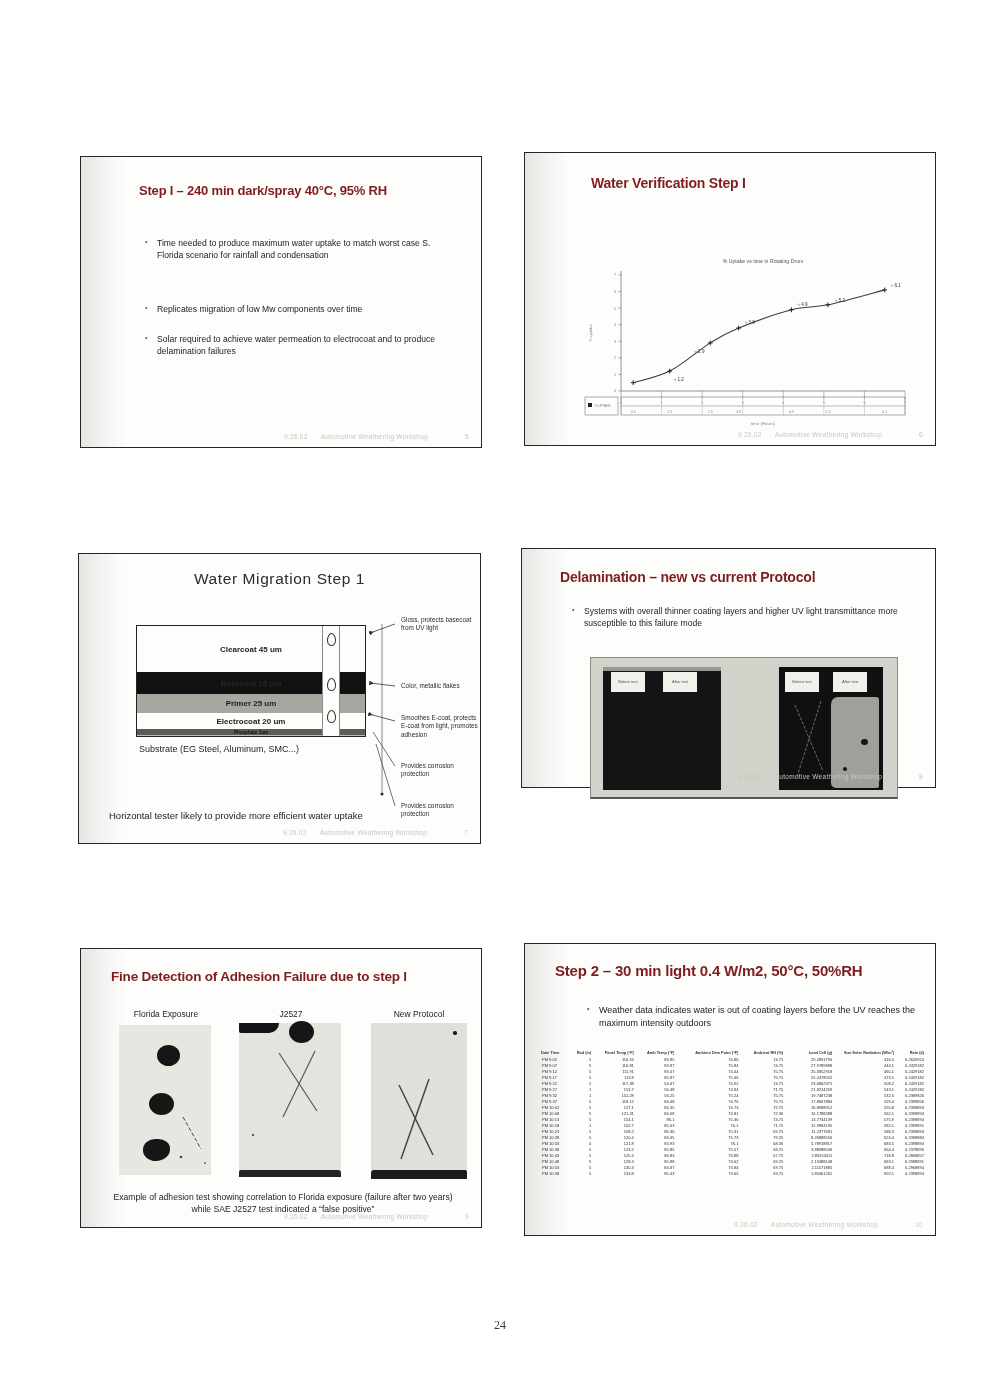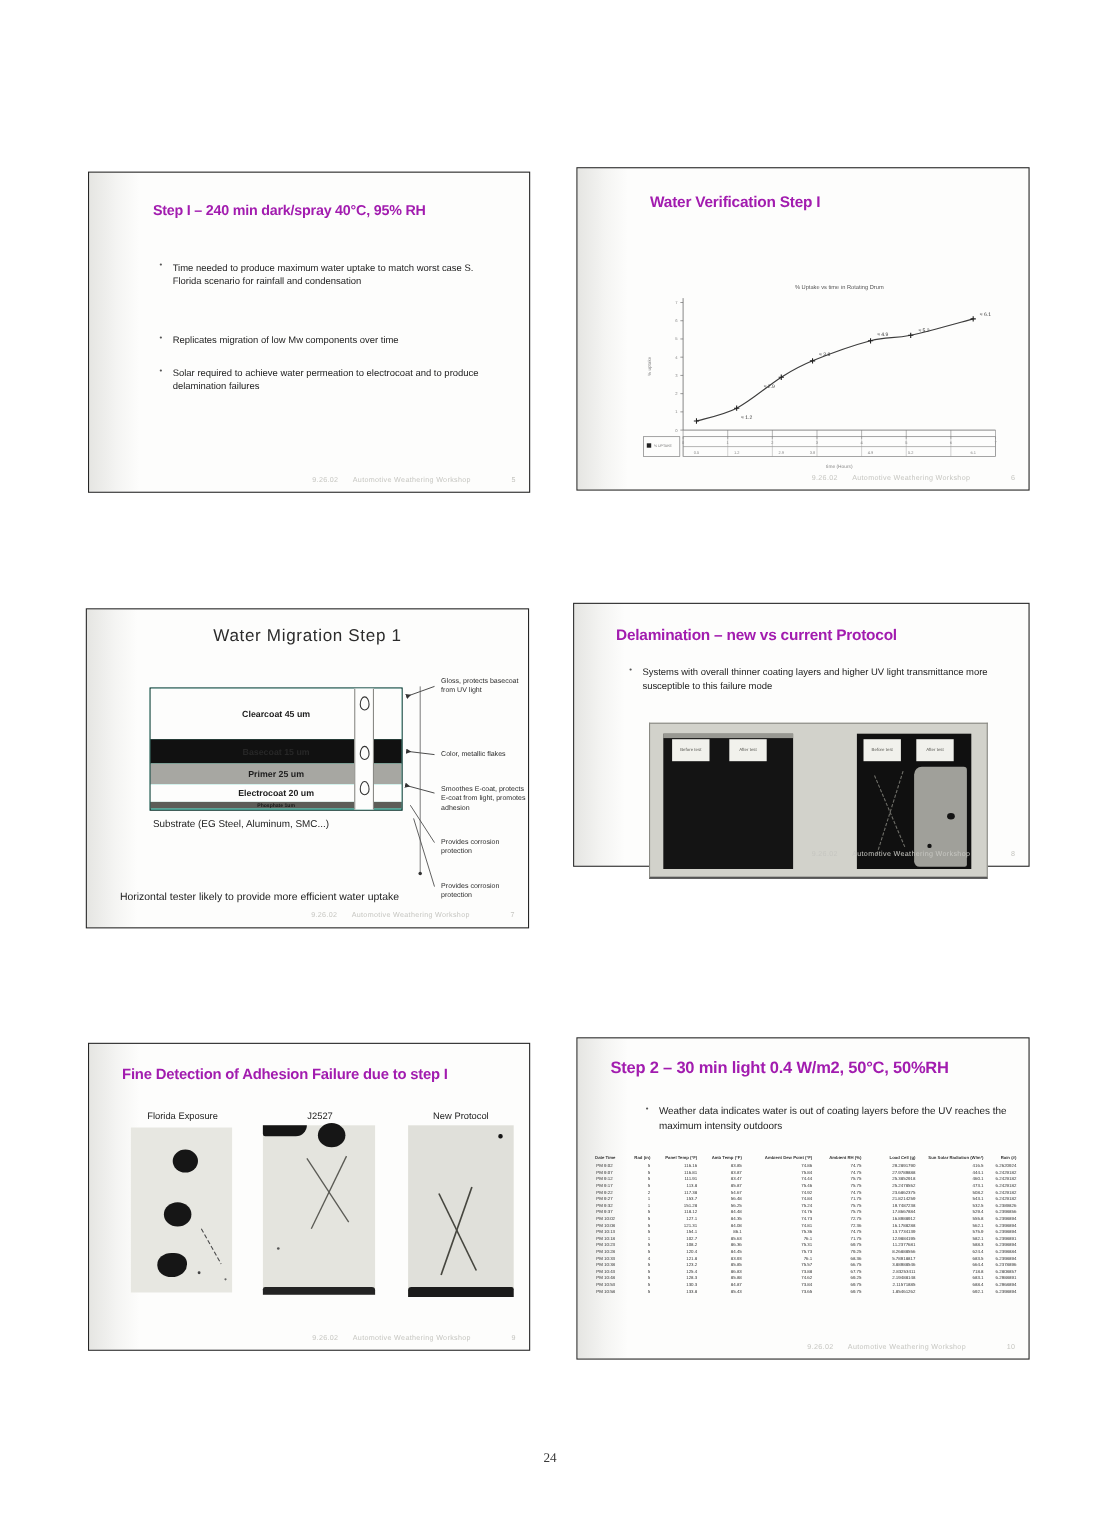--- a/index.html
+++ b/index.html
@@ -2,21 +2,21 @@
 <html><head>
 <meta charset="utf-8">
 <style>
   html,body{margin:0;padding:0;background:#ffffff;}
   body{width:1000px;height:1386px;position:relative;overflow:hidden;
        font-family:"Liberation Sans",sans-serif;color:#1d1d1d;}
   .slide{position:absolute;background:#fdfdfc;border:1.6px solid #262626;box-sizing:border-box;}
   .slide::before{content:"";position:absolute;left:0;top:0;bottom:0;width:46px;
        background:linear-gradient(90deg,rgba(168,168,160,0.28),rgba(168,168,160,0.10) 55%,transparent);
        pointer-events:none;}
-  .title-b{font-weight:700;color:#a21caf;letter-spacing:-0.2px;white-space:nowrap;}
+  .title-b{font-weight:700;color:#7f1d1d;letter-spacing:-0.2px;white-space:nowrap;}
   .bullet{position:relative;padding-left:14px;color:#222;}
   .bullet::before{content:"\2022";position:absolute;left:2px;top:0;color:#555;font-size:7px;}
   .slide-footer{position:absolute;bottom:7px;right:12px;display:flex;align-items:baseline;gap:13px;
        font-size:6.5px;color:#c6c6c1;letter-spacing:.3px;}
   .slide-footer .fnum{margin-left:24px;}
   .abs{position:absolute;}
   
   .layerbox{position:absolute;border:1.3px solid #222;box-sizing:border-box;background:#5eead4;}
   .layer{position:relative;width:100%;box-sizing:border-box;display:flex;align-items:center;justify-content:center;}
   .layer span{font-size:8px;font-weight:700;}
@@ -269,20 +269,21 @@
 
   <div class="panel" style="left:290px;top:74px;width:96px;height:156px;background:#e0e0da;">
     <div class="blob" style="left:82px;top:8px;width:3.5px;height:3.5px;"></div>
     <svg class="abs" style="left:0;top:0;" width="96" height="156" viewBox="0 0 96 156">
       <line x1="28" y1="62" x2="62" y2="132" stroke="#46463f" stroke-width="1.5"></line>
       <line x1="58" y1="56" x2="30" y2="136" stroke="#46463f" stroke-width="1.5"></line>
     </svg>
     <div class="strip" style="height:9px;background:#1b1b1b;border-radius:3px 2px 0 0;"></div>
   </div>
 
+  <div class="abs" style="left:32px;top:242px;width:340px;text-align:center;font-size:8.6px;line-height:1.45;color:#222;">Example of adhesion test showing correlation to Florida exposure (failure after two years) while SAE J2527 test indicated a “false positive”</div>
 
   <div class="slide-footer">
     <span>9.26.02</span>
     <span>Automotive Weathering Workshop</span>
     <span class="fnum">9</span>
   </div>
 </div>
 
 <div class="slide" style="left:524px;top:943px;width:412px;height:293px;">
   <div class="abs title-b" style="left:30px;top:18px;font-size:15px;text-align:right;">Step 2 – 30 min light 0.4 W/m2, 50°C, 50%RH</div>

